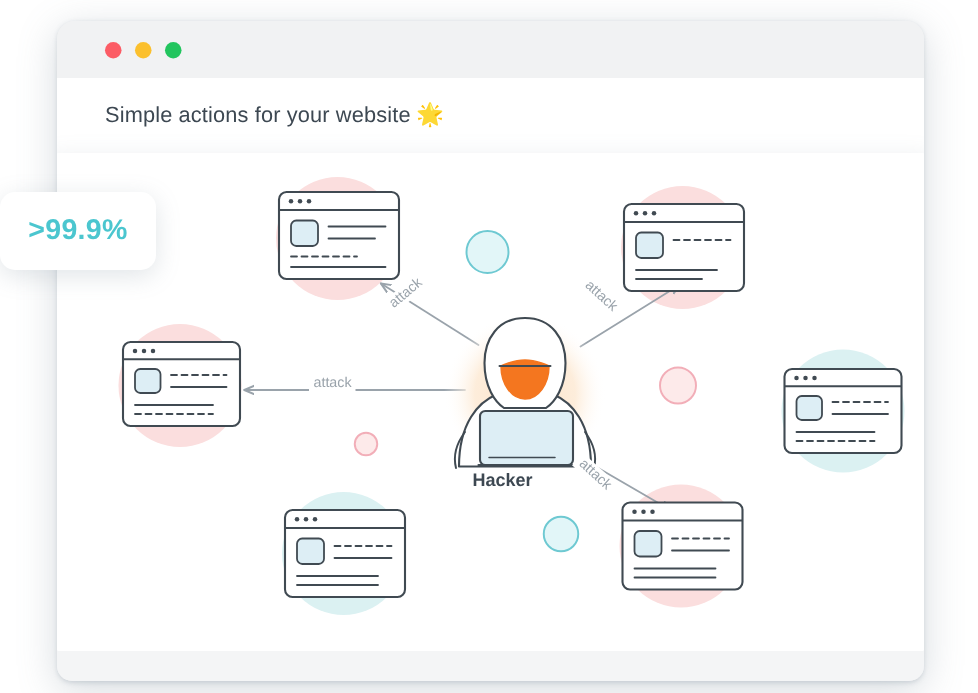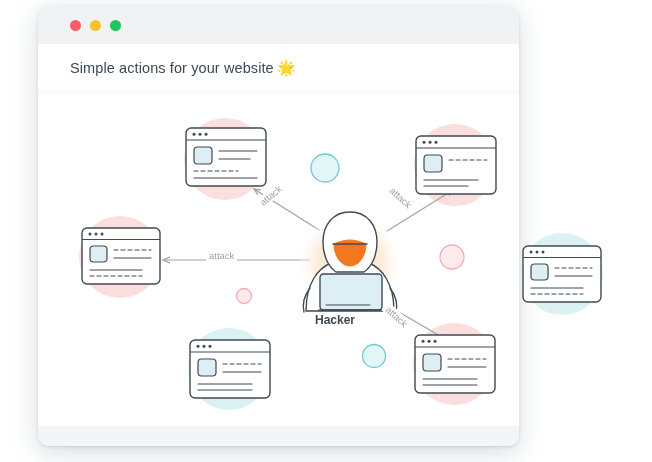--- a/index.html
+++ b/index.html
@@ -16,28 +16,27 @@
     position: relative;
     width: 652px;
     height: 462px;
     background: #ffffff;
   }
 
   
   .window {
     position: absolute;
     left: 38px;
-    top: 6px;
-    width: 473px;
+    top: 14px;
+    width: 578px;
     height: 440px;
     background: #f2f3f4;
     border-radius: 12px 12px 10px 10px;
     box-shadow: 0 6px 26px rgba(120,135,150,0.30), 0 1px 3px rgba(120,135,150,0.25);
     overflow: hidden;
-    padding-left: 8px;
   }
 
   .titlebar {
     position: absolute;
     left: 0; top: 0;
     width: 100%;
     height: 38px;
     background: #f1f2f3;
   }
 
@@ -353,14 +352,17 @@
     </svg>
   </div>
 
   <div class="arrow-label lbl-left">attack</div>
   <div class="arrow-label lbl-tl">attack</div>
   <div class="arrow-label lbl-tr">attack</div>
   <div class="arrow-label lbl-br">attack</div>
 
   <div class="hacker-label">Hacker</div>
 
+  <div class="badge">
+    <span class="badge-text">&gt;99.9%</span>
+  </div>
 
 </div>
 
 </body></html>

